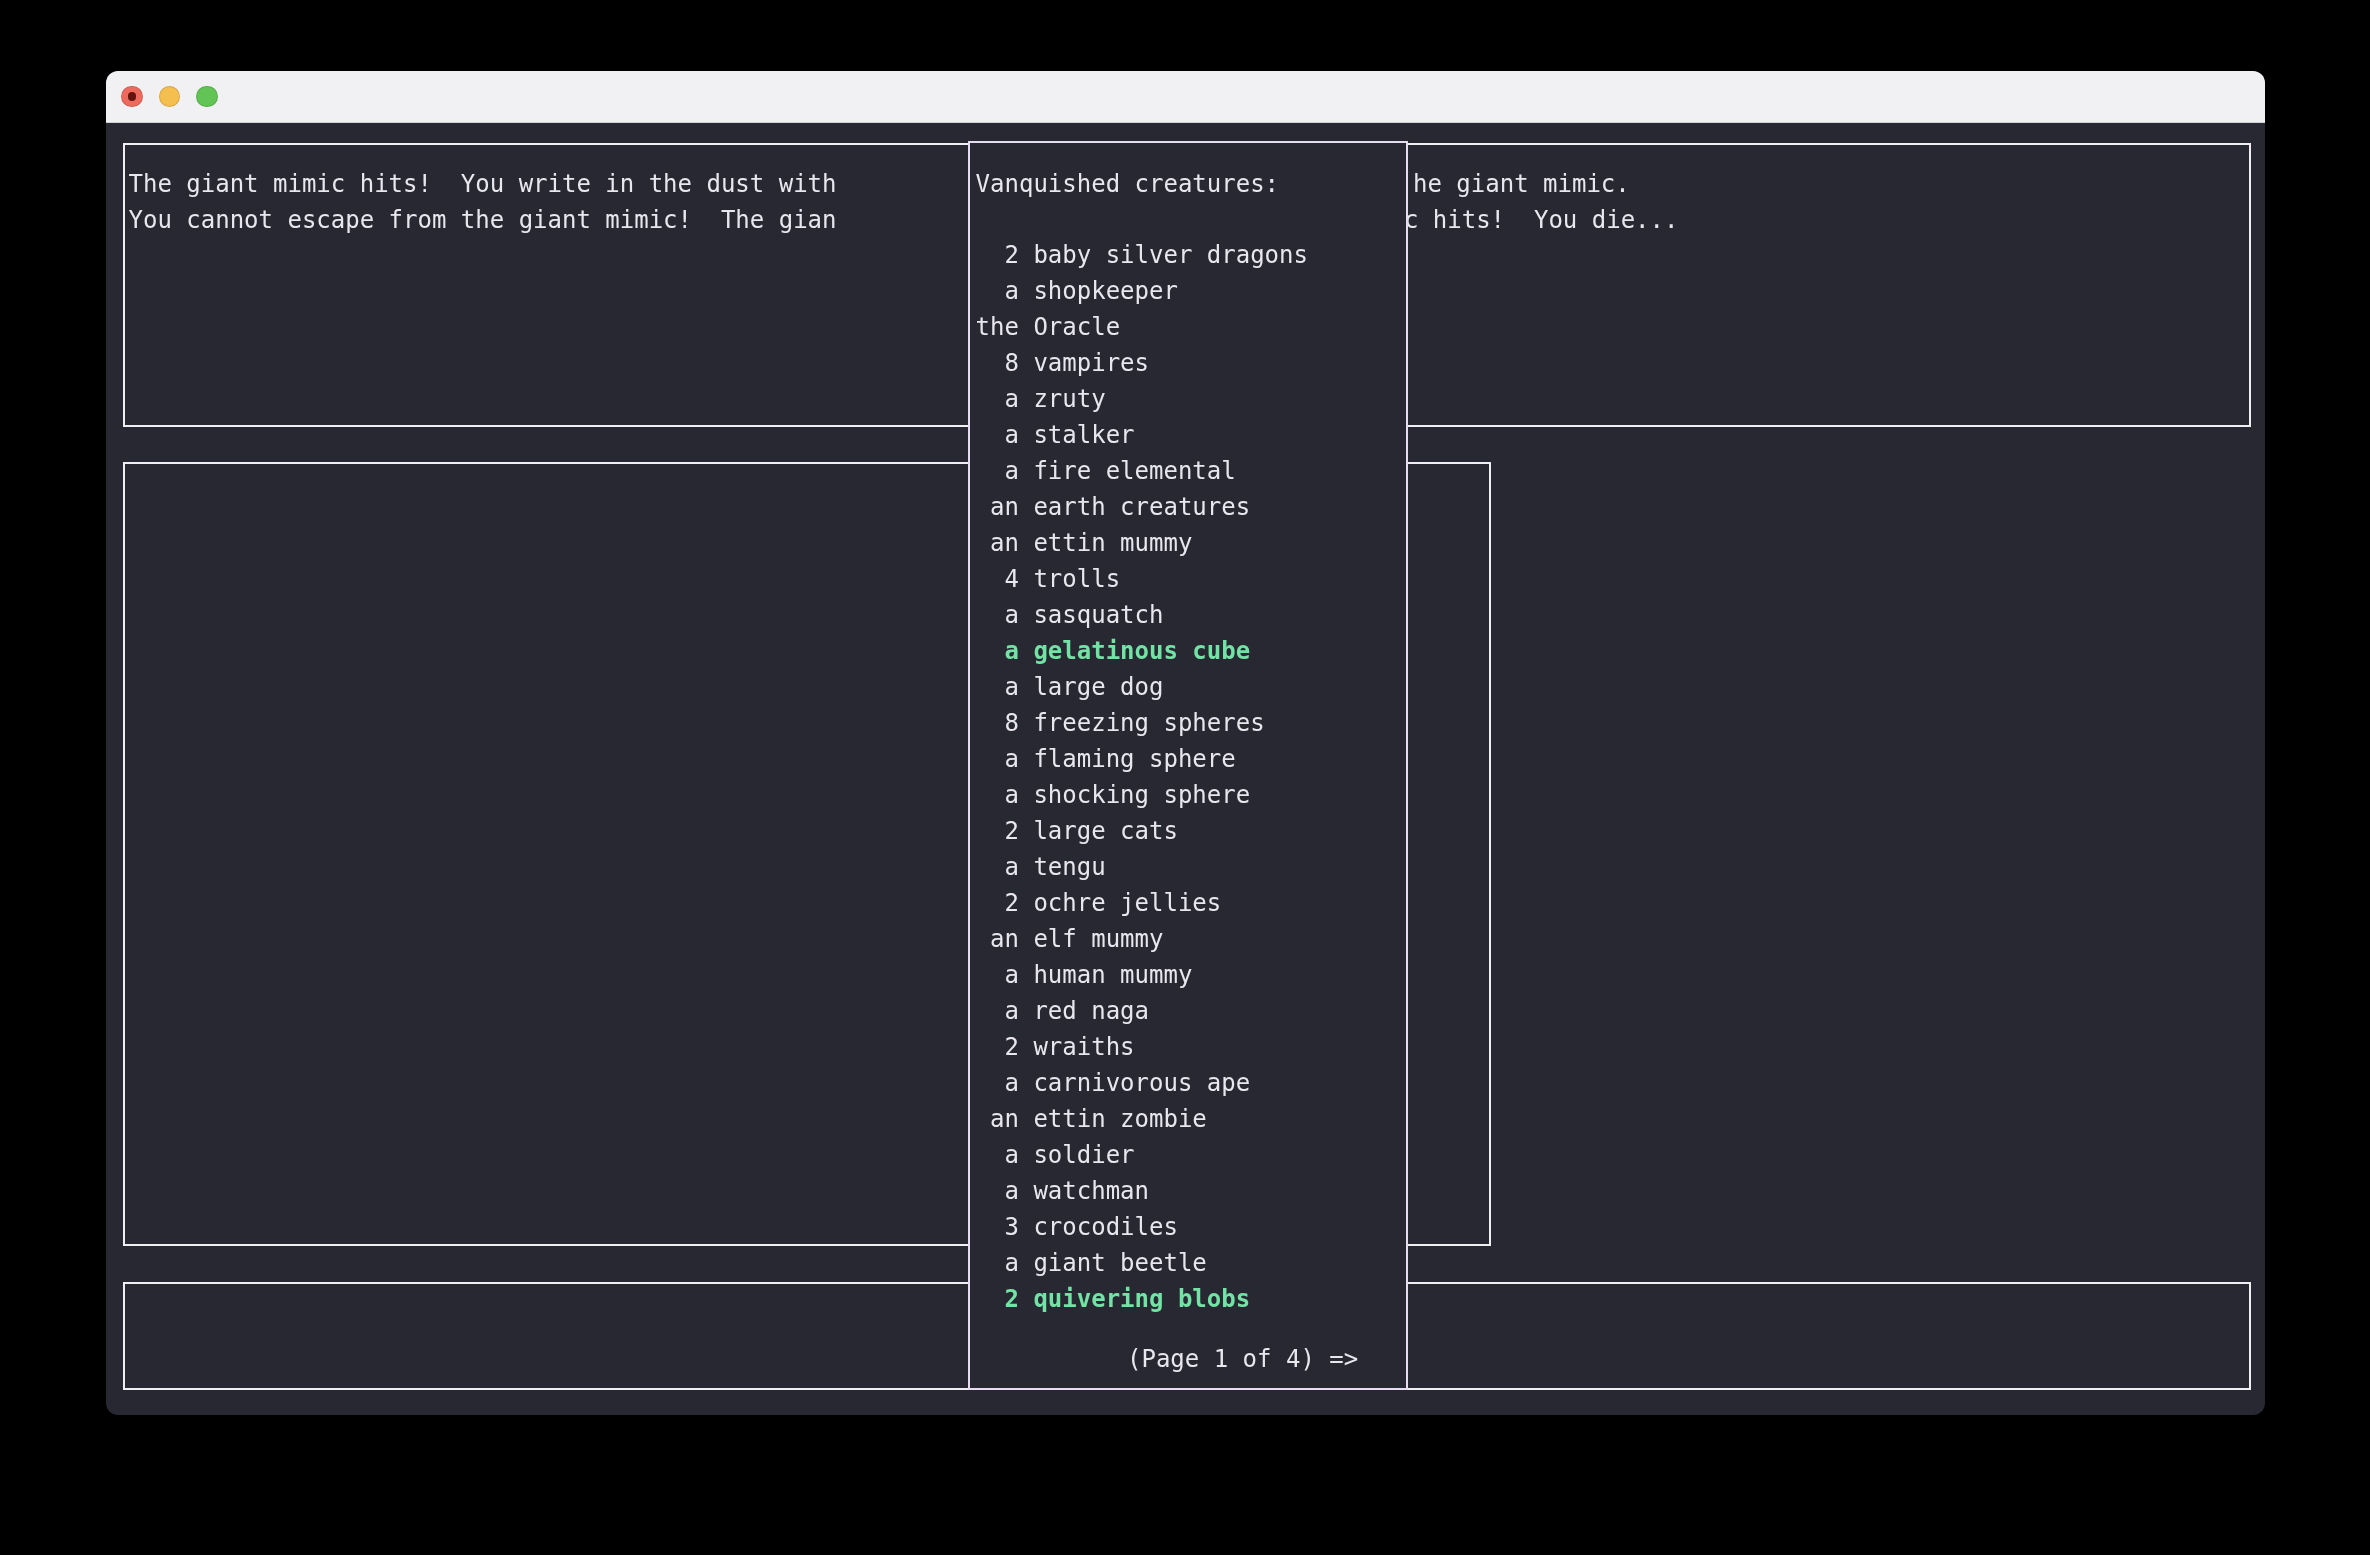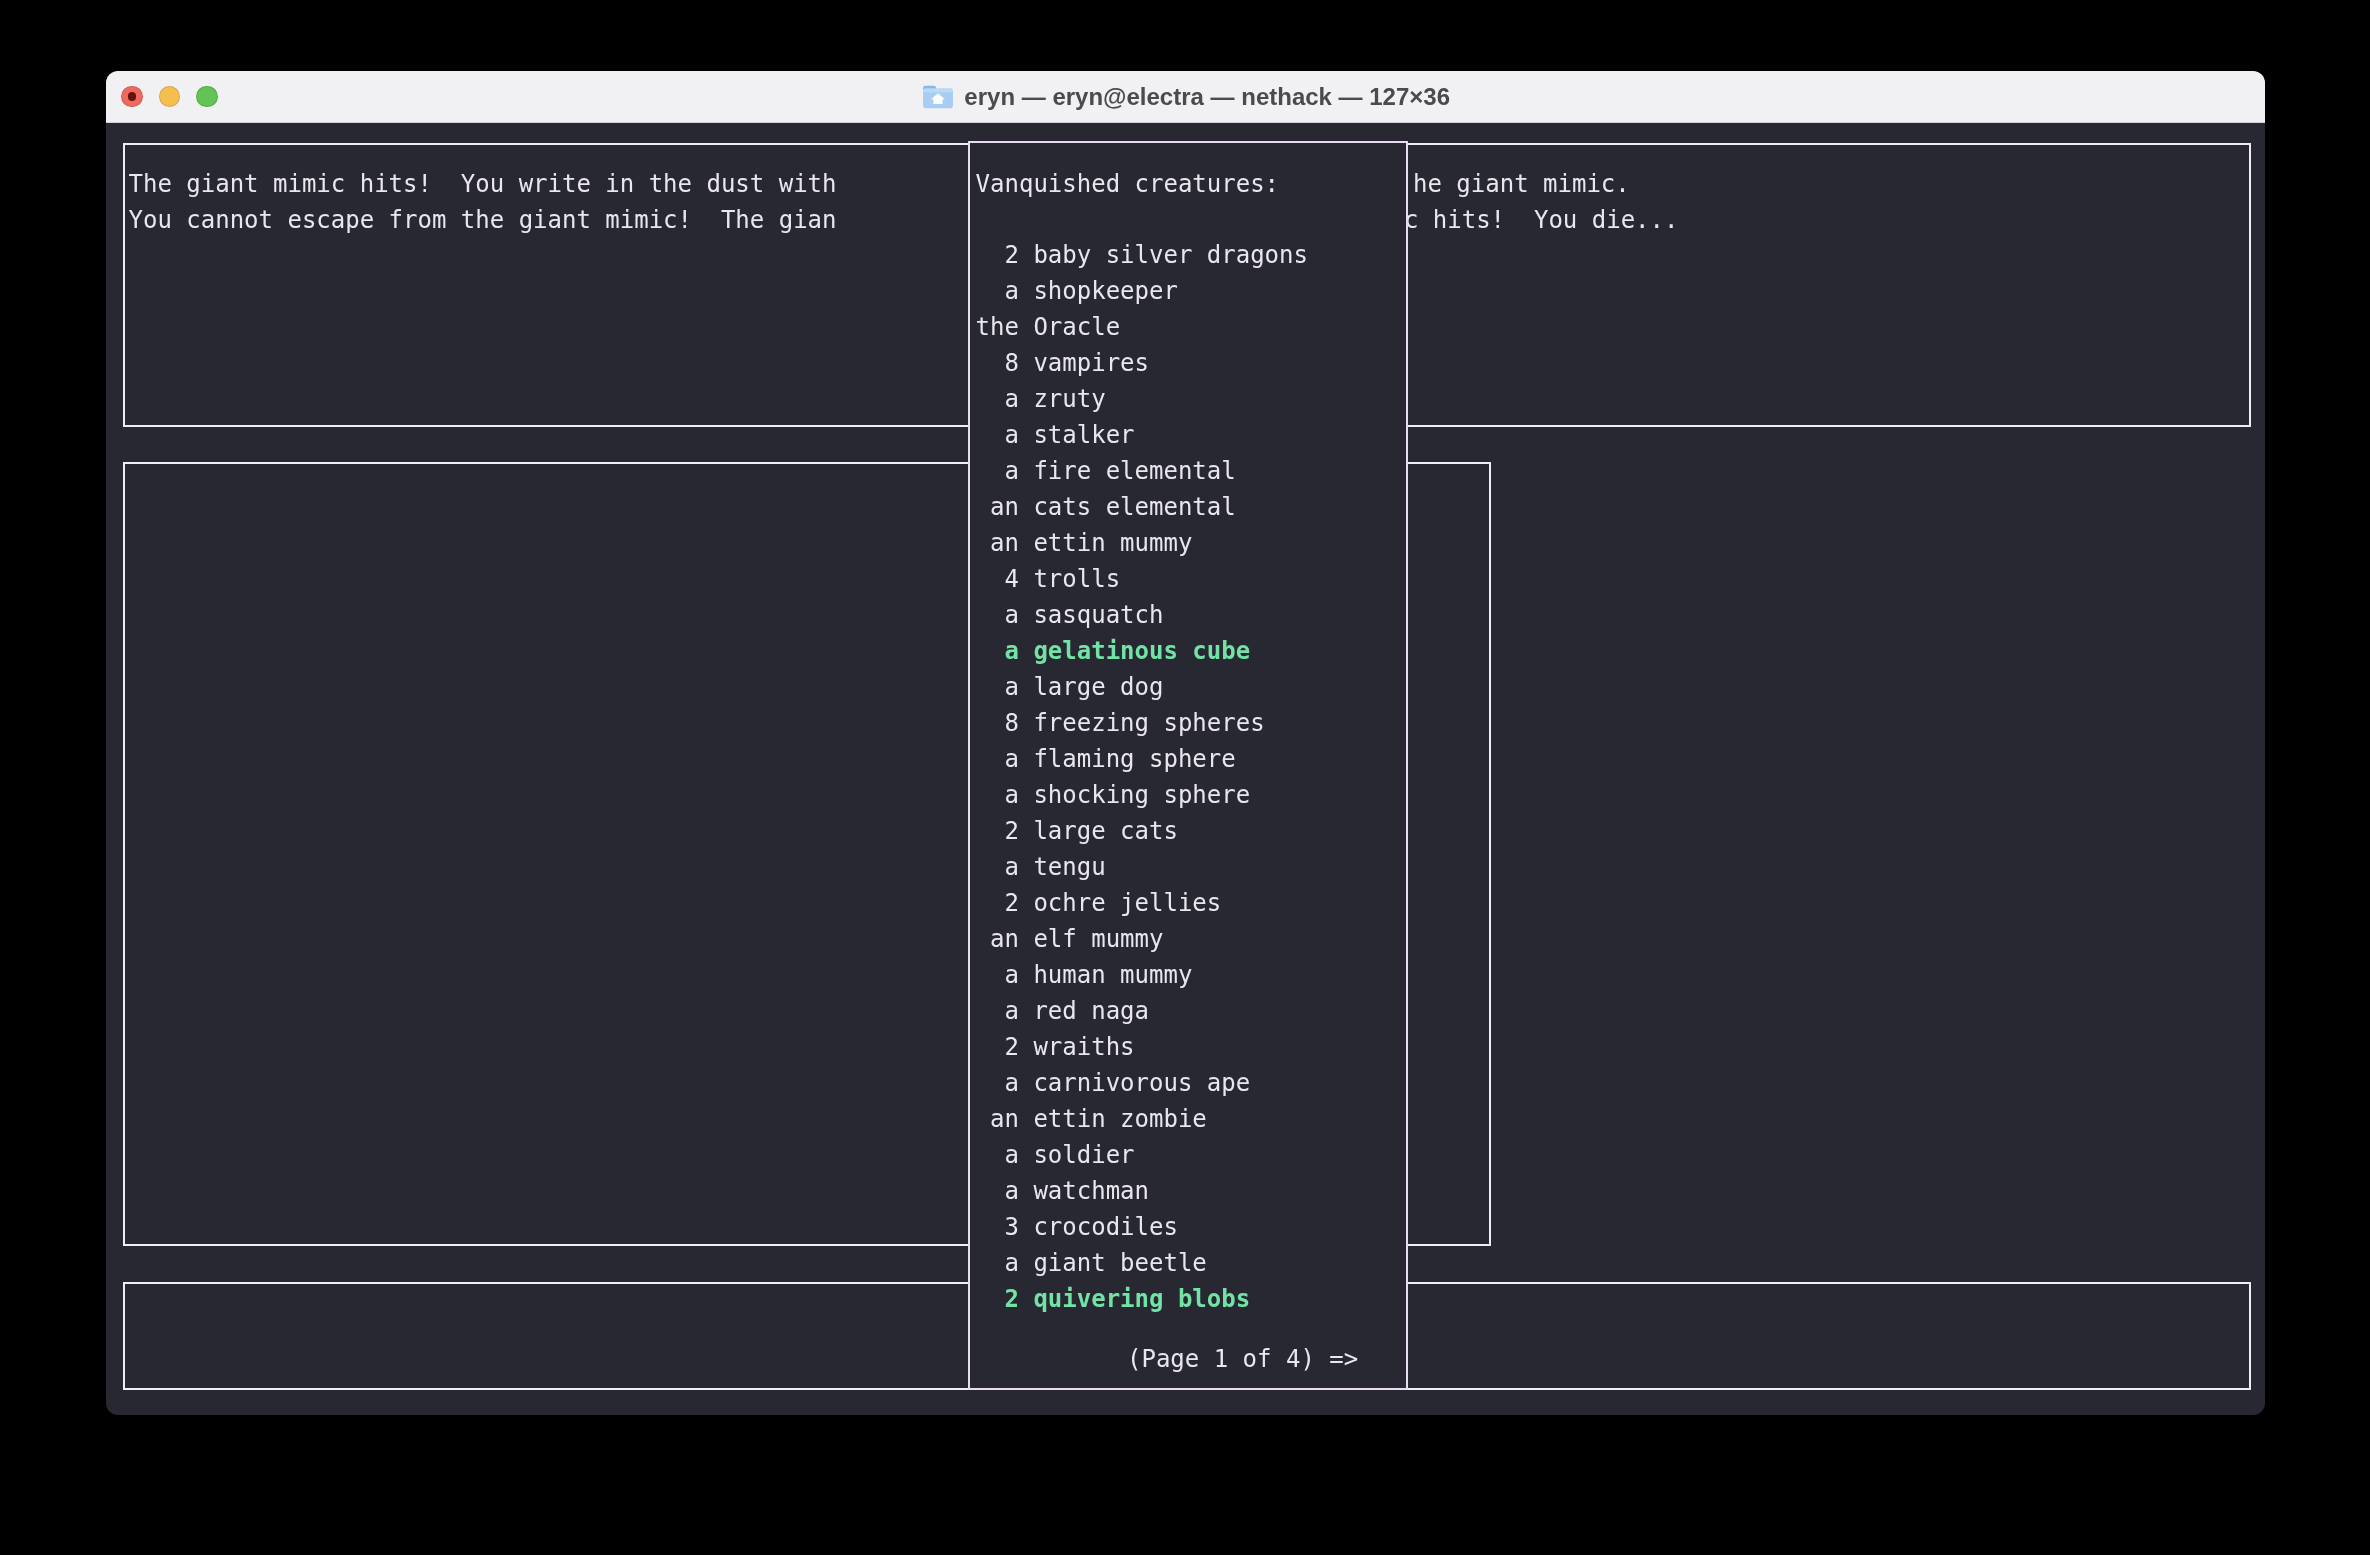--- a/index.html
+++ b/index.html
@@ -97,29 +97,20 @@
 <div class="window">
 
   <div class="titlebar">
     <div class="traffic">
       <span class="tl red">
           <span class="dot"></span>
         </span>
       <span class="tl yellow"></span>
       <span class="tl green"></span>
     </div>
-    <div class="title-wrap">
-      <svg width="34" height="28" viewBox="0 0 36 30">
-        <rect x="2" y="3" width="14" height="9" rx="2.5" fill="#82b9e6"></rect>
-        <rect x="2" y="6" width="32" height="21" rx="3" fill="#a7cef2"></rect>
-        <rect x="2" y="6" width="32" height="4" rx="2" fill="#b9daf6"></rect>
-        <path d="M18 11 L25.5 17.5 L23 17.5 L23 22.5 L13 22.5 L13 17.5 L10.5 17.5 Z" fill="#ffffff" opacity="0.95"></path>
-      </svg>
-      <span>eryn — eryn@electra — nethack — 127×36</span>
-    </div>
   </div>
 
   <div class="screen">
 
     <div class="tbox box-messages"></div>
     <div class="tbox box-map"></div>
     <div class="tbox box-status"></div>
 
     <pre class="msg m1l">The giant mimic hits!  You write in the dust with</pre>
     <pre class="msg m1r">he giant mimic.</pre>
@@ -129,21 +120,21 @@
     <div class="popup">
       <pre class="popup-title">Vanquished creatures:</pre>
       <div class="popup-list">
           <pre class="prow">  2 baby silver dragons</pre>
           <pre class="prow">  a shopkeeper</pre>
           <pre class="prow">the Oracle</pre>
           <pre class="prow">  8 vampires</pre>
           <pre class="prow">  a zruty</pre>
           <pre class="prow">  a stalker</pre>
           <pre class="prow">  a fire elemental</pre>
-          <pre class="prow"> an cats elemental</pre>
+          <pre class="prow"> an earth creatures</pre>
           <pre class="prow"> an ettin mummy</pre>
           <pre class="prow">  4 trolls</pre>
           <pre class="prow">  a sasquatch</pre>
           <pre class="prow hl">  a gelatinous cube</pre>
           <pre class="prow">  a large dog</pre>
           <pre class="prow">  8 freezing spheres</pre>
           <pre class="prow">  a flaming sphere</pre>
           <pre class="prow">  a shocking sphere</pre>
           <pre class="prow">  2 large cats</pre>
           <pre class="prow">  a tengu</pre>

